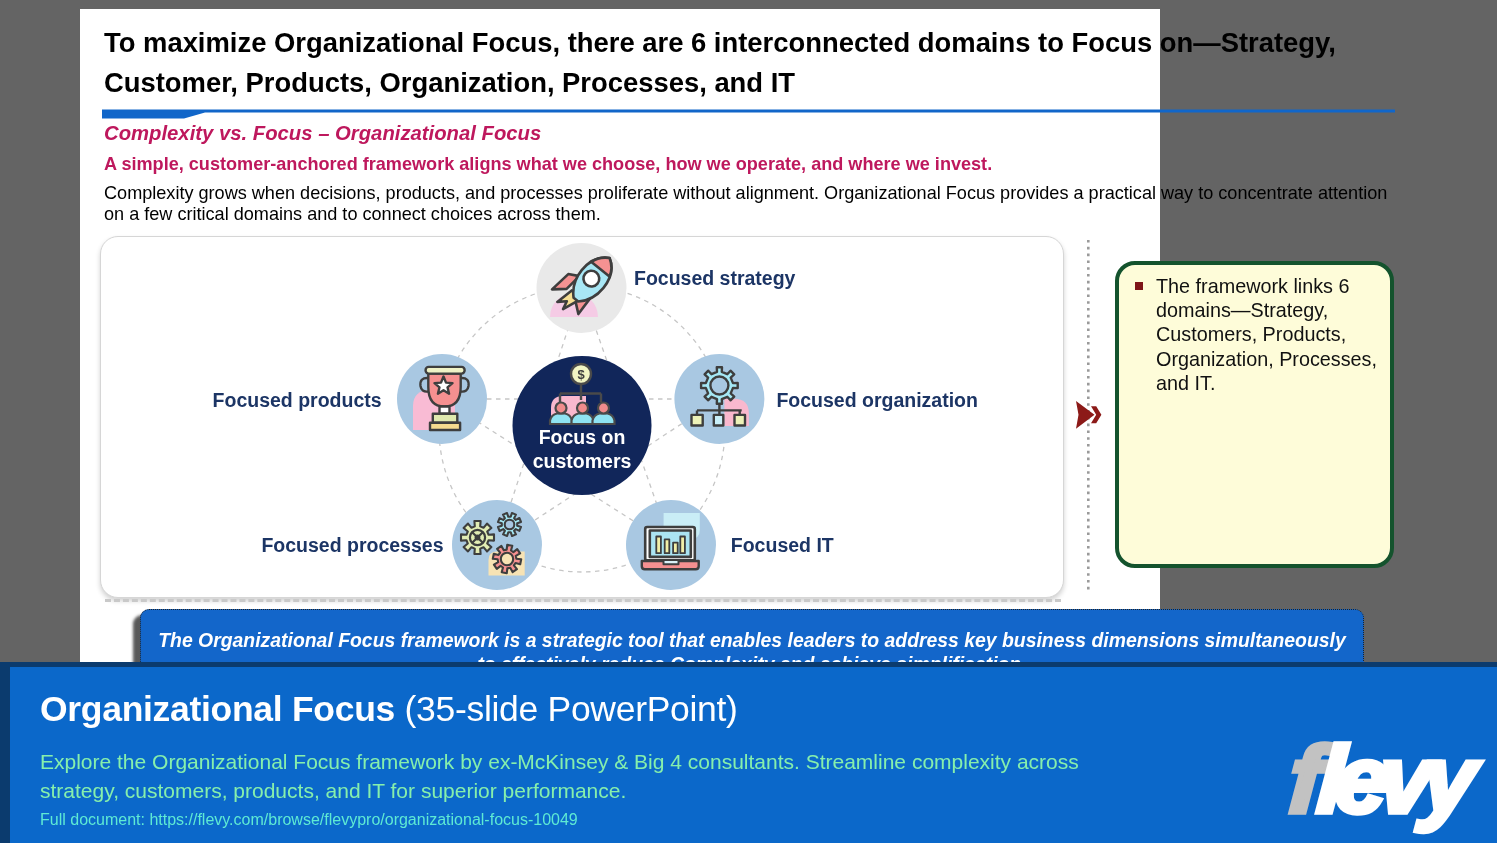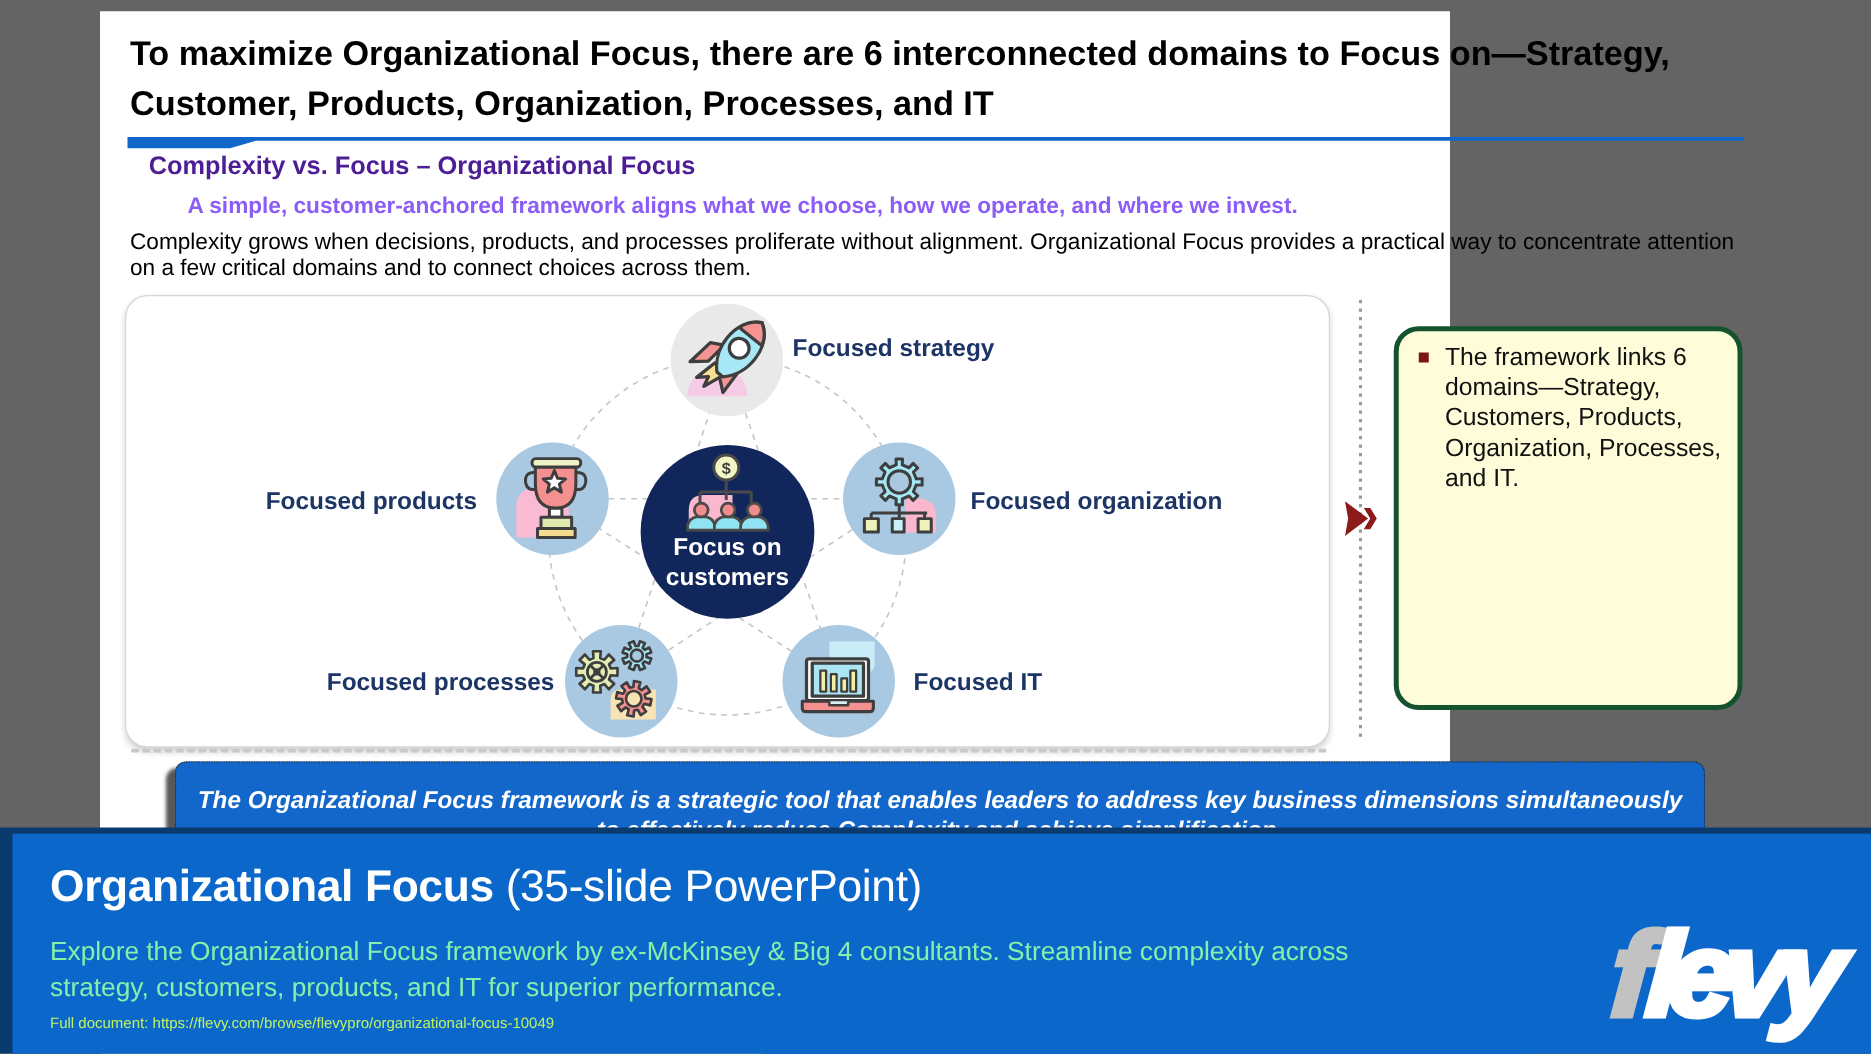--- a/index.html
+++ b/index.html
@@ -1,42 +1,42 @@
 <!DOCTYPE html>
 <html><head>
 <meta charset="utf-8">
 <style>
 html,body{margin:0;padding:0;}
 body{width:1497px;height:843px;background:#646464;position:relative;overflow:hidden;
   font-family:"Liberation Sans",sans-serif;}
 .slide{position:absolute;left:80px;top:9px;width:1080px;height:834px;background:#ffffff;}
 .title{position:absolute;left:24px;top:14px;width:1270px;font-size:27.4px;font-weight:bold;
   color:#000;line-height:40px;}
-.subt{position:absolute;left:24px;top:112.5px;font-size:20.3px;font-weight:bold;color:#4c1d95;margin-left:15px;}
-.boldline{position:absolute;left:24px;top:145px;font-size:18.1px;font-weight:bold;color:#8b5cf6;margin-left:46px;}
+.subt{position:absolute;left:24px;top:112.5px;font-size:20.3px;font-weight:bold;font-style:italic;color:#be185d;}
+.boldline{position:absolute;left:24px;top:145px;font-size:18.1px;font-weight:bold;color:#be185d;}
 .para{position:absolute;left:24px;top:174px;width:1292px;font-size:18.1px;color:#000000;line-height:21px;}
 .diagbox{position:absolute;left:20px;top:227px;width:962px;height:360px;background:#fff;
   border:1px solid #d6d6d6;border-radius:18px;box-shadow:0 3px 5px rgba(0,0,0,0.18);}
 .dashunder{position:absolute;left:25px;top:590px;width:956px;border-top:3px dashed #c9c9c9;}
 .vdots{position:absolute;left:1006.5px;top:231px;height:352px;width:3px;}
 .ybox{position:absolute;left:1035px;top:252px;width:279px;height:307px;background:#FEFCD9;
   border:4px solid #14532d;border-radius:20px;box-sizing:border-box;}
 .ybox ul{margin:9px 0 0 0;padding:0 5px 0 37px;list-style:none;}
 .ybox li{position:relative;font-size:19.8px;line-height:24.2px;color:#111;margin-bottom:4px;}
 .ybox li:before{content:"";position:absolute;left:-21px;top:8px;width:7.5px;height:7.5px;background:#7E1518;}
 .bluebox{position:absolute;left:60px;top:600px;width:1222px;height:120px;background:#1366CA;
   border-radius:9px;border:1px dotted #222;box-shadow:-7px 6px 3px rgba(70,70,70,0.9);}
 .bluebox div{margin-top:19px;text-align:center;color:#fff;font-size:19.4px;font-weight:bold;
   font-style:italic;line-height:23.5px;padding:0 16px;}
 .banner{position:absolute;left:0;top:662px;width:1497px;height:181px;background:#0B3B6E;padding-left:36px;}
 .bpanel{position:absolute;left:10px;top:5px;right:0;bottom:0;background:#0B68CA;}
 .bhead{position:absolute;left:30px;top:22px;font-size:35.5px;color:#fff;font-weight:bold;letter-spacing:-0.3px;}
 .bhead span{font-weight:normal;}
 .bbody{position:absolute;left:30px;top:81px;font-size:21px;color:#86efac;line-height:28.5px;}
-.blink{position:absolute;left:30px;top:144px;font-size:12px;color:#bef264;}
+.blink{position:absolute;left:30px;top:144px;font-size:16px;color:#5eead4;}
 .flogo{position:absolute;left:1280px;top:66px;font-size:94px;font-weight:bold;font-style:italic;
   letter-spacing:-8.5px;color:#fff;transform:skewX(-4deg);-webkit-text-stroke:5.5px #fff;line-height:94px;}
 .flogo .f{color:#C2C2C2;-webkit-text-stroke:5.5px #C2C2C2;letter-spacing:-3px;}
 </style>
 </head>
 <body>
 <div class="slide">
   <div class="title">To maximize Organizational Focus, there are 6 interconnected domains to Focus on—Strategy, Customer, Products, Organization, Processes, and IT</div>
   <svg style="position:absolute;left:0;top:0;" width="1339" height="130">
     <polygon points="22,100.5 1315,100.5 1315,103.5 125,103.5 104,109.5 22,109.5" fill="#1166C9"></polygon>

